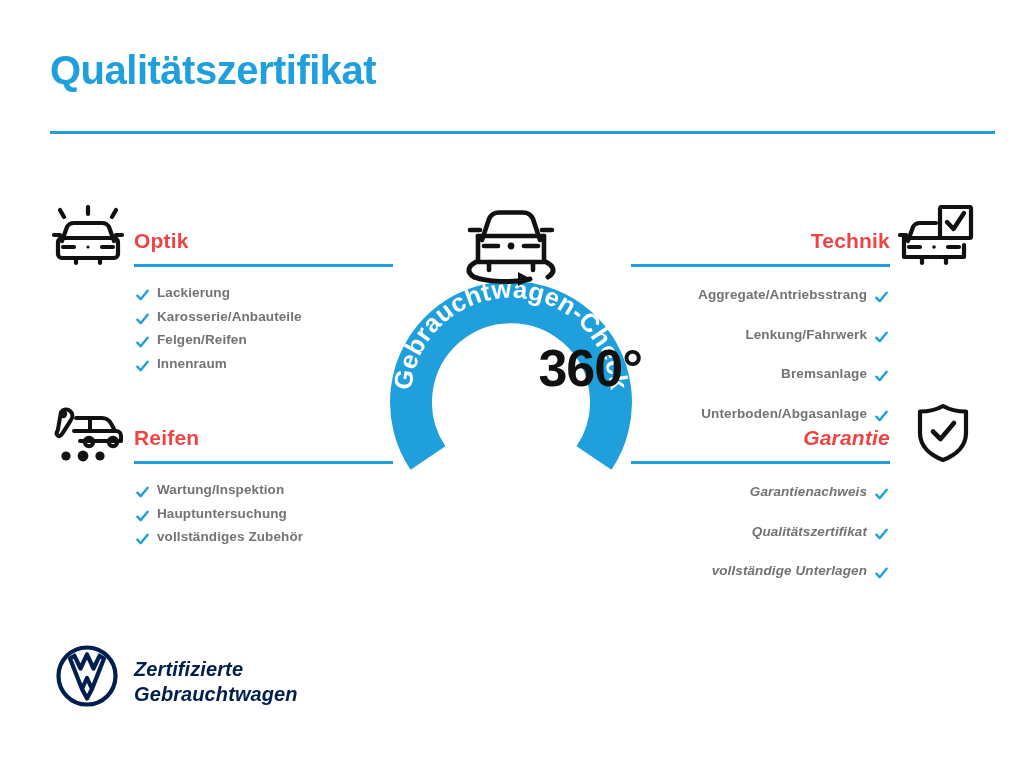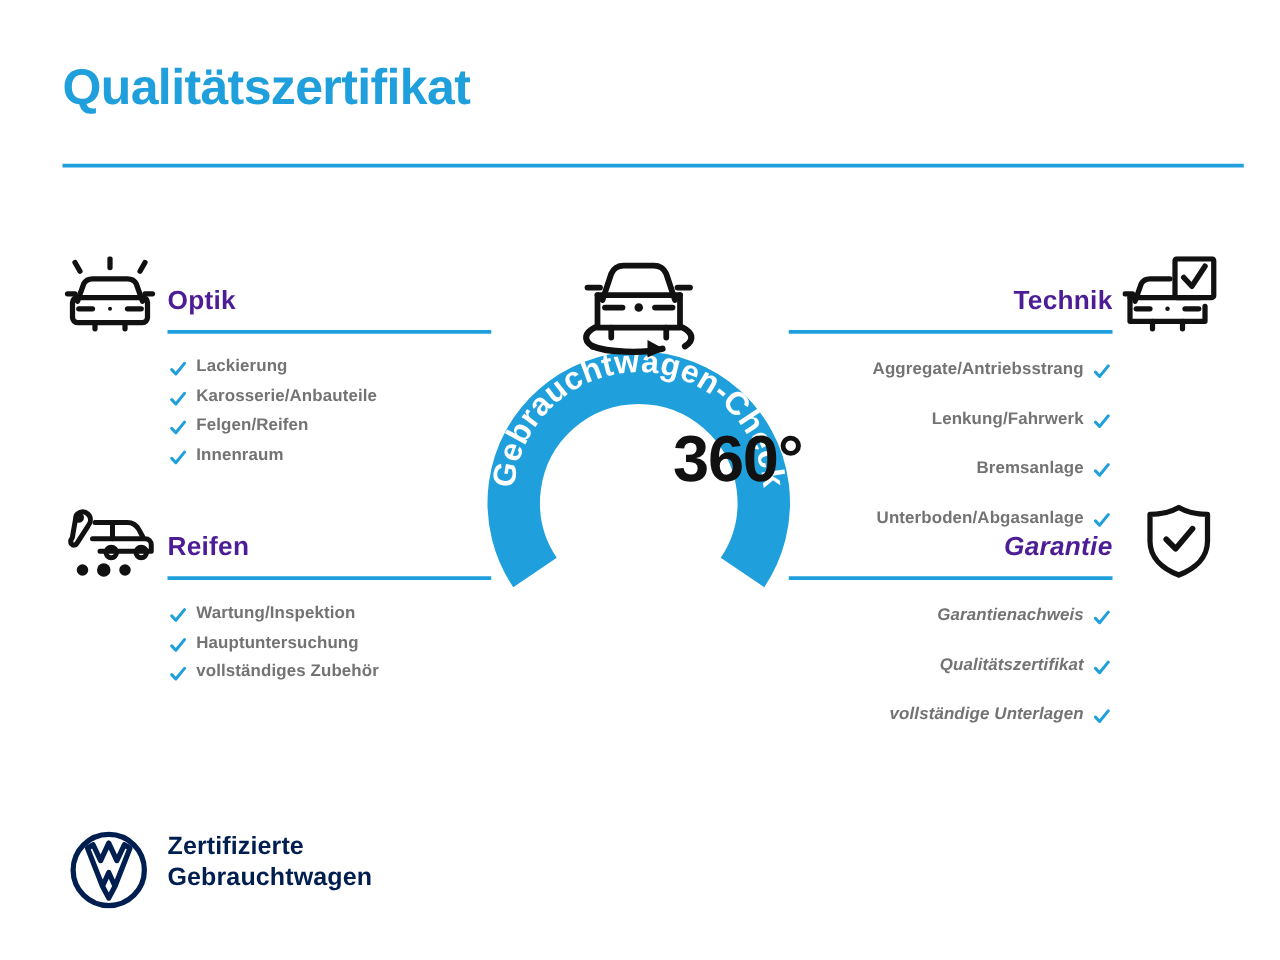--- a/index.html
+++ b/index.html
@@ -58,21 +58,21 @@
     align-items: center;
   }
   .sec-left .sec-icon  { left: 0; justify-content: flex-start; }
   .sec-right .sec-icon { right: 0; justify-content: flex-end; }
 
   .sec-title {
     position: absolute;
     bottom: 14px;
     font-size: 21px;
     font-weight: bold;
-    color: #4c1d95;
+    color: #ef4444;
     letter-spacing: 0.2px;
   }
   .sec-left .sec-title  { left: 84px; }
   .sec-right .sec-title { right: 84px; }
 
   .sec-rule {
     position: absolute;
     bottom: 0;
     height: 3px;
     background: #1fa0dc;
@@ -136,23 +136,24 @@
     font-size: 52px;
     font-weight: bold;
     color: #111111;
     letter-spacing: -1px;
   }
 
   
   #footer-lockup {
     position: absolute;
     left: 56px;
-    top: 665px;
+    top: 645px;
     display: flex;
-    align-items: flex-start;
+    align-items: flex-end;
+    font-style: italic;
   }
   #vw-logo { width: 62px; height: 62px; flex: 0 0 62px; }
   #footer-text {
     margin-left: 16px;
     font-size: 20px;
     font-weight: bold;
     color: #001e50;
     line-height: 25px;
     letter-spacing: 0.1px;
   }

